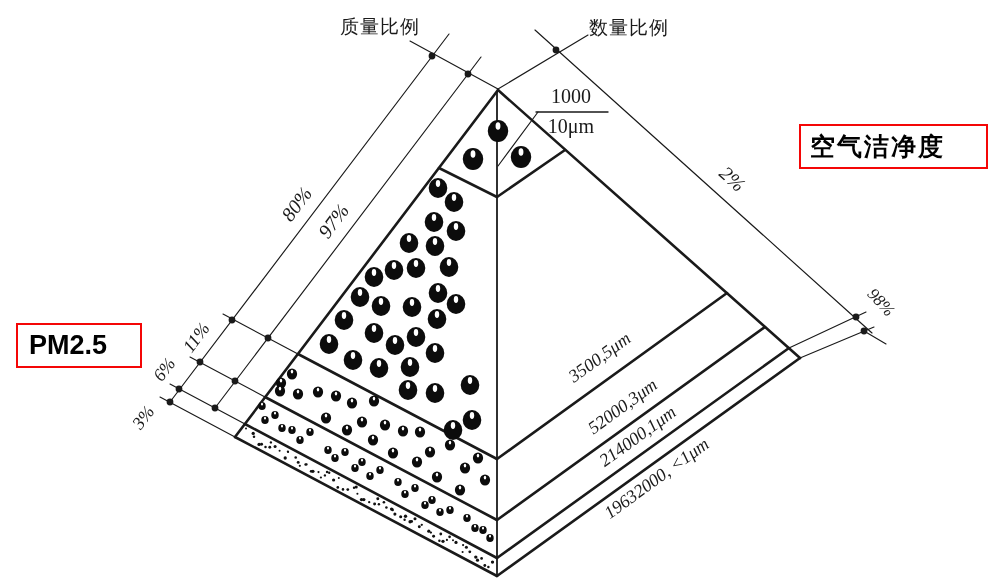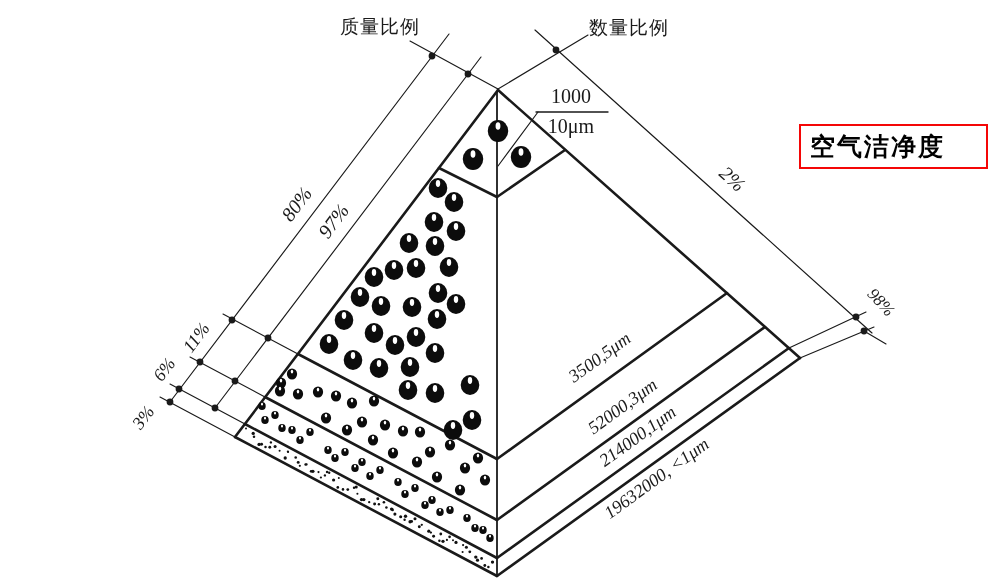--- a/index.html
+++ b/index.html
@@ -477,16 +477,19 @@
         <text transform="translate(148 421) rotate(-53)" text-anchor="middle" font-style="italic" font-size="18">3%</text>
         <text transform="translate(728 184) rotate(42)" text-anchor="middle" font-style="italic" font-size="20">2%</text>
         <text transform="translate(877 306) rotate(48)" text-anchor="middle" font-style="italic" font-size="17">98%</text>
         <text transform="translate(603 362) rotate(-36)" text-anchor="middle" font-style="italic" font-size="18">3500,5μm</text>
         <text transform="translate(626 411) rotate(-36)" text-anchor="middle" font-style="italic" font-size="18">52000,3μm</text>
         <text transform="translate(641 441) rotate(-36)" text-anchor="middle" font-style="italic" font-size="18">214000,1μm</text>
         <text transform="translate(660 483) rotate(-36)" text-anchor="middle" font-style="italic" font-size="18">19632000, &lt;1μm</text>
       </g>
   </svg>
 
+  <div class="redbox pm25box">
+    <span>PM2.5</span>
+  </div>
   <div class="redbox airbox">
     <span>空气洁净度</span>
   </div>
 </div>
 
 </body></html>

